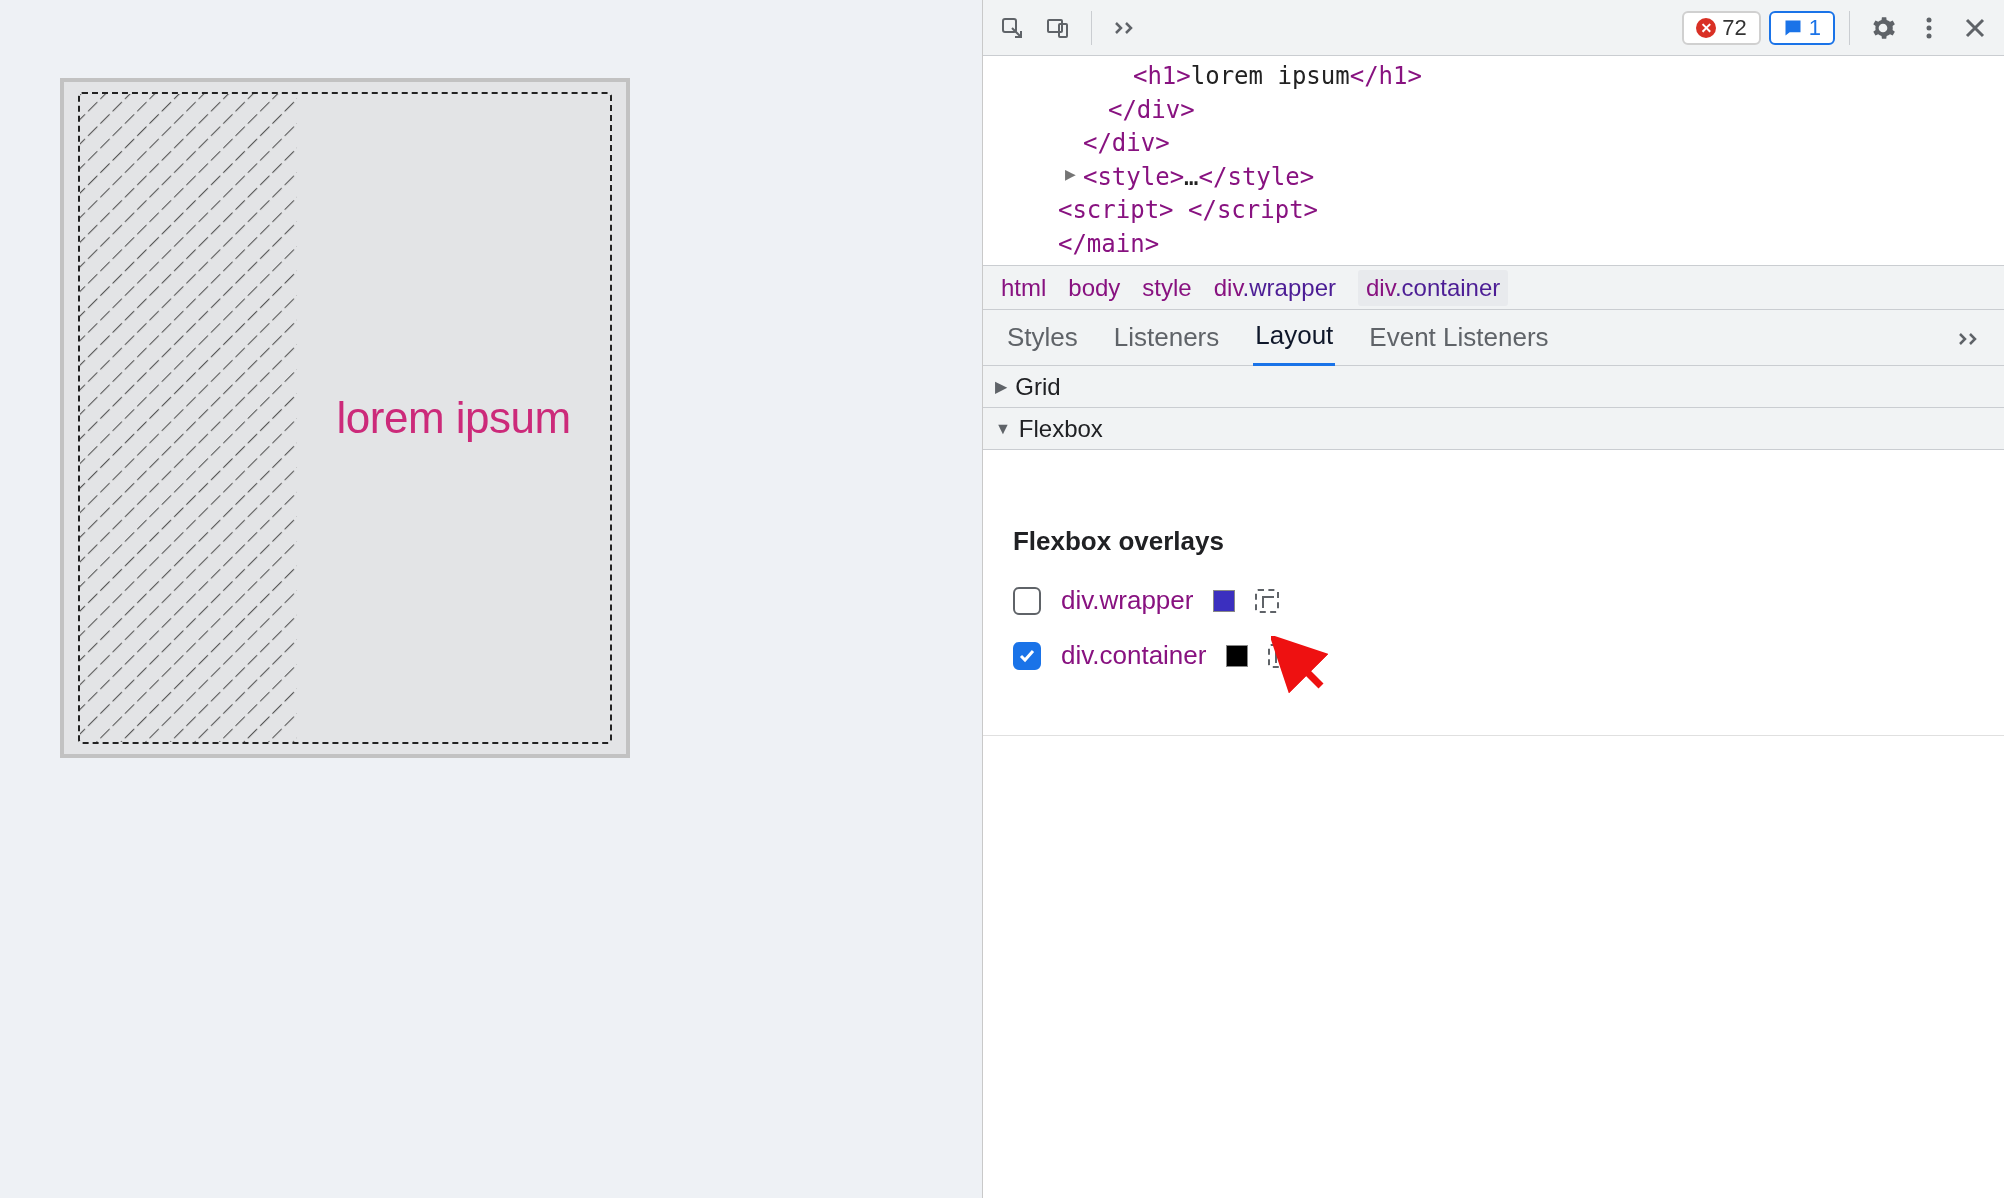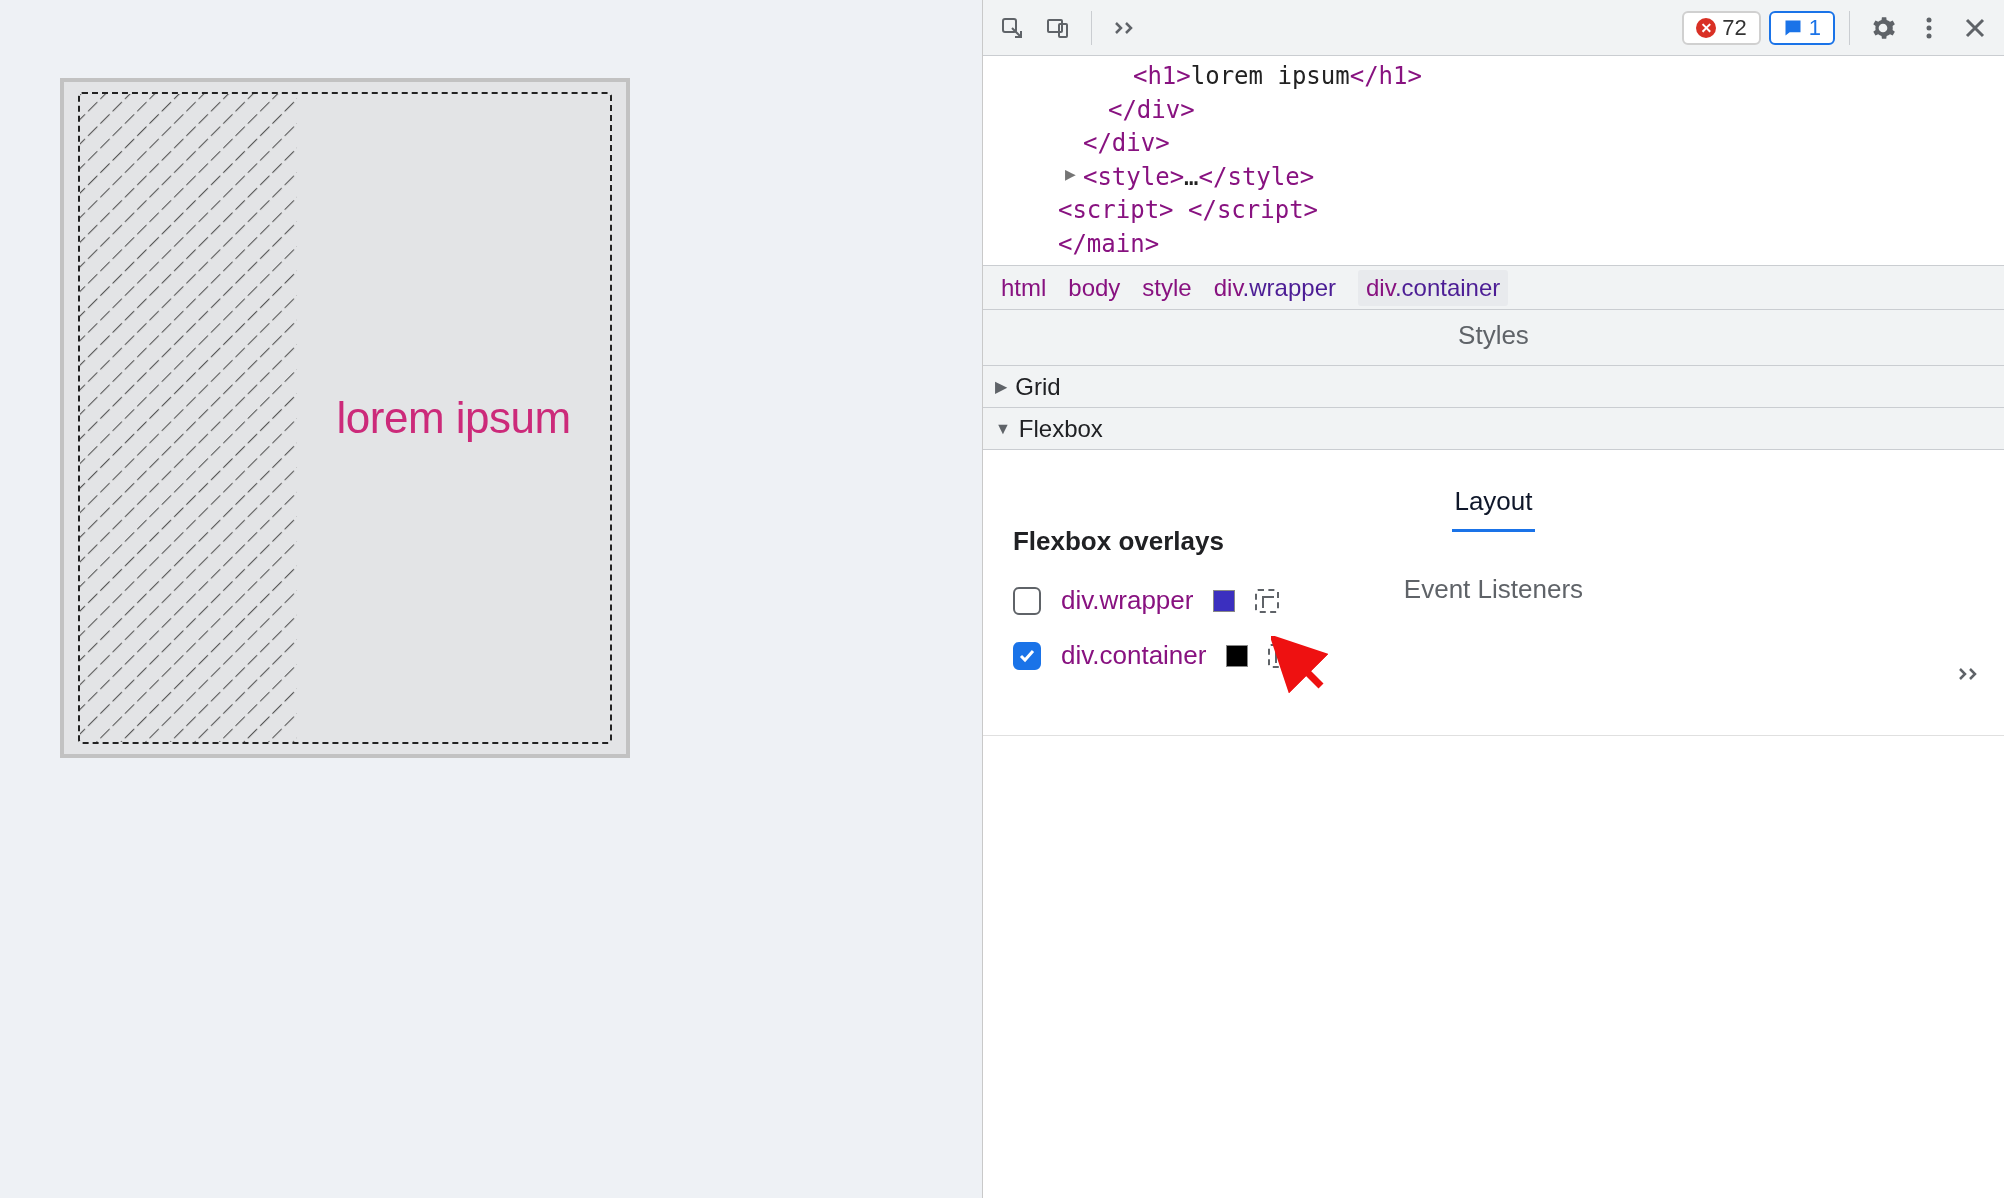--- a/index.html
+++ b/index.html
@@ -154,21 +154,20 @@
   .subtabs {
     height:56px;
     background:#f1f3f4;
     border-bottom:1px solid #cacdd1;
     display:flex;
     align-items:center;
     gap:32px;
     padding:0 22px;
     font-size:26px;
     color:#5f6368;
-    flex-direction:column;
   }
   .stab { cursor:pointer; padding:10px 2px; }
   .stab-active { color:#0f172a; border-bottom:3px solid #1a73e8; padding-bottom:12px; }
   .stab-more { margin-left:auto; }
   
   .section-head {
     height:42px;
     background:#f1f3f4;
     border-bottom:1px solid #cacdd1;
     display:flex;

